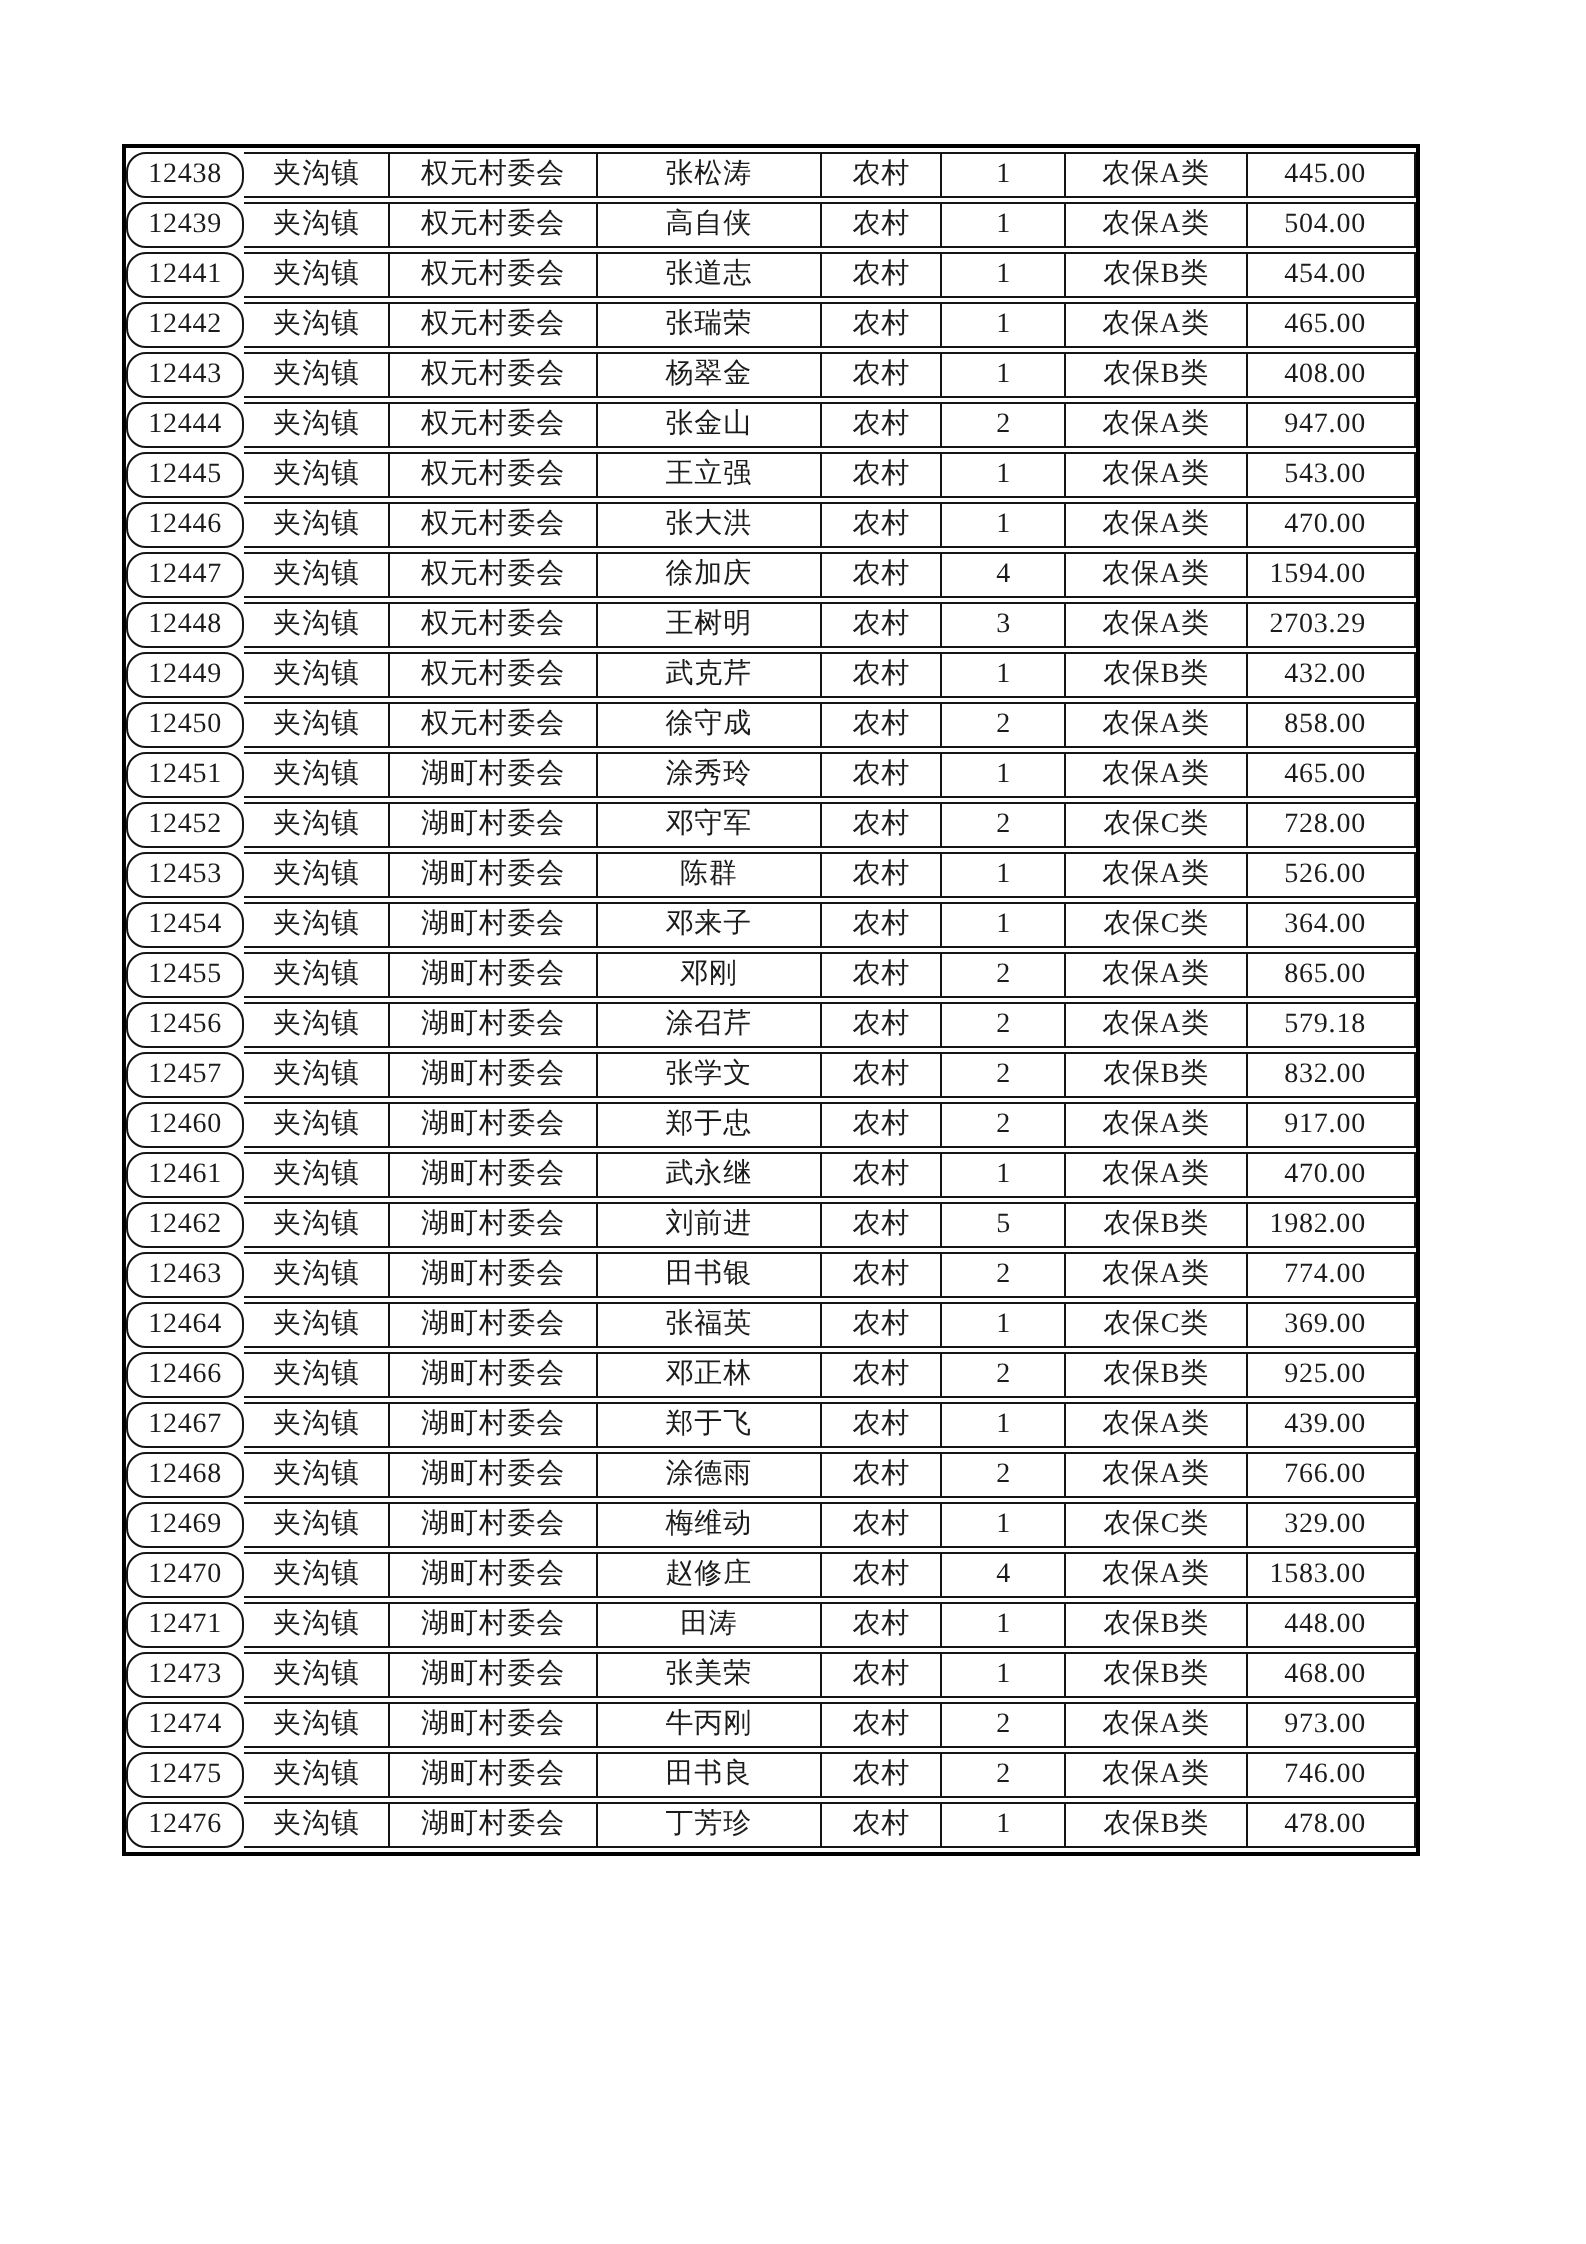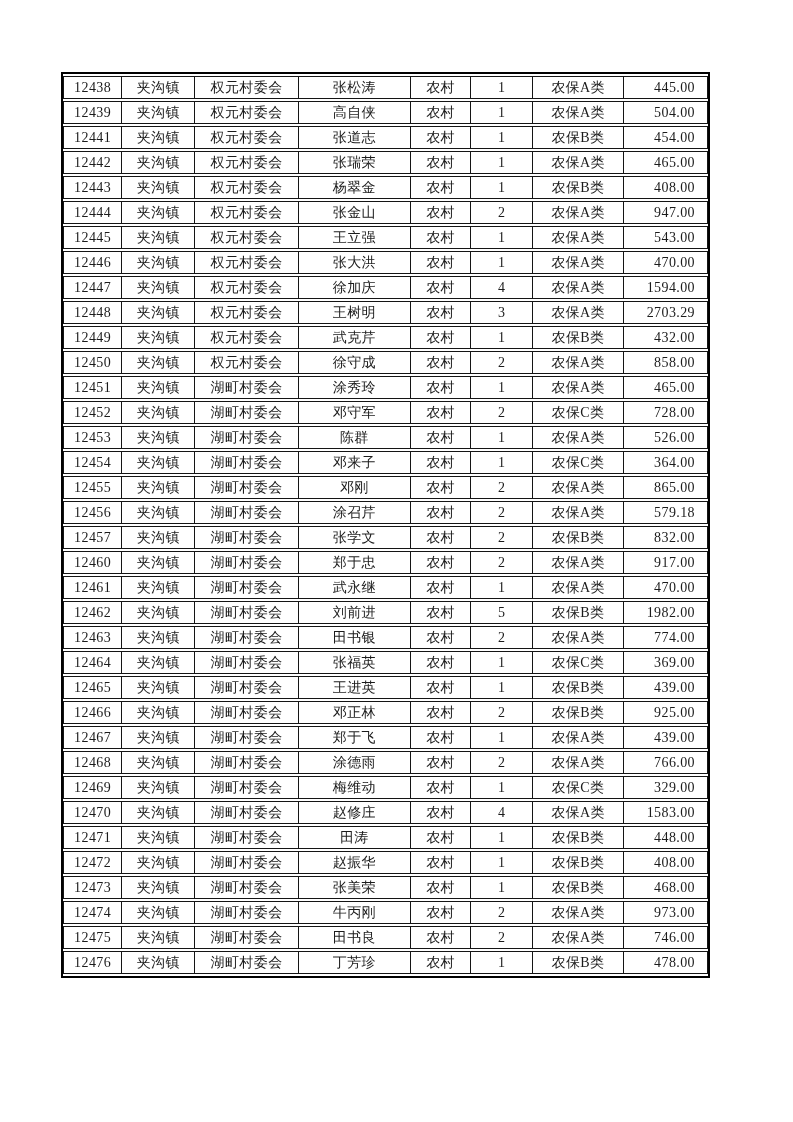--- a/index.html
+++ b/index.html
@@ -44,24 +44,25 @@
     text-align: center;
     white-space: nowrap;
     overflow: hidden;
     border-top: 1px solid #141414;
     border-bottom: 1px solid #141414;
     border-right: 1px solid #141414;
     box-sizing: content-box;
   }
   table.roster td:first-child {
     border-left: 1px solid #141414;
+    border-radius: 10px;
   }
   table.roster td.amount-cell {
     text-align: right;
-    padding-right: 12px;
+    padding-right: 24px;
   }
 </style>
 </head>
 <body>
 
 <div class="page">
   <table class="roster">
     <colgroup>
       <col class="c-id">
       <col class="c-town">
@@ -307,30 +308,20 @@
           <td>12464</td>
           <td>夹沟镇</td>
           <td>湖町村委会</td>
           <td>张福英</td>
           <td>农村</td>
           <td>1</td>
           <td>农保C类</td>
           <td class="amount-cell">369.00</td>
         </tr>
         <tr>
-          <td>12465</td>
-          <td>夹沟镇</td>
-          <td>湖町村委会</td>
-          <td>王进英</td>
-          <td>农村</td>
-          <td>1</td>
-          <td>农保B类</td>
-          <td class="amount-cell">439.00</td>
-        </tr>
-        <tr>
           <td>12466</td>
           <td>夹沟镇</td>
           <td>湖町村委会</td>
           <td>邓正林</td>
           <td>农村</td>
           <td>2</td>
           <td>农保B类</td>
           <td class="amount-cell">925.00</td>
         </tr>
         <tr>
@@ -375,30 +366,20 @@
         </tr>
         <tr>
           <td>12471</td>
           <td>夹沟镇</td>
           <td>湖町村委会</td>
           <td>田涛</td>
           <td>农村</td>
           <td>1</td>
           <td>农保B类</td>
           <td class="amount-cell">448.00</td>
-        </tr>
-        <tr>
-          <td>12472</td>
-          <td>夹沟镇</td>
-          <td>湖町村委会</td>
-          <td>赵振华</td>
-          <td>农村</td>
-          <td>1</td>
-          <td>农保B类</td>
-          <td class="amount-cell">408.00</td>
         </tr>
         <tr>
           <td>12473</td>
           <td>夹沟镇</td>
           <td>湖町村委会</td>
           <td>张美荣</td>
           <td>农村</td>
           <td>1</td>
           <td>农保B类</td>
           <td class="amount-cell">468.00</td>

